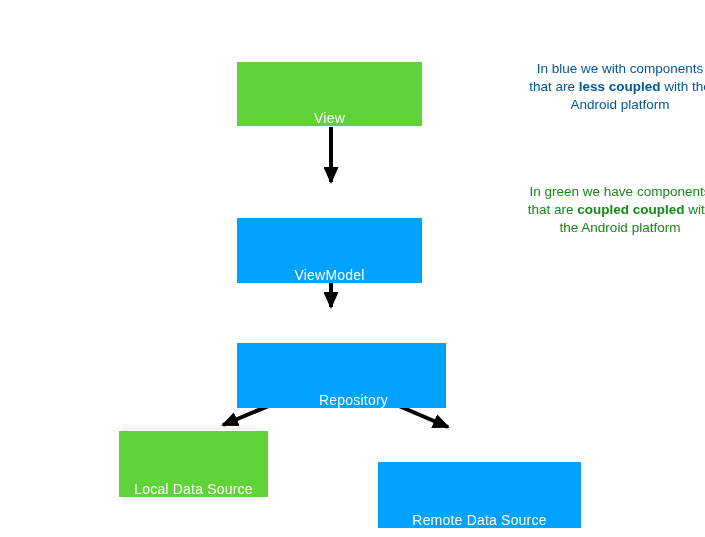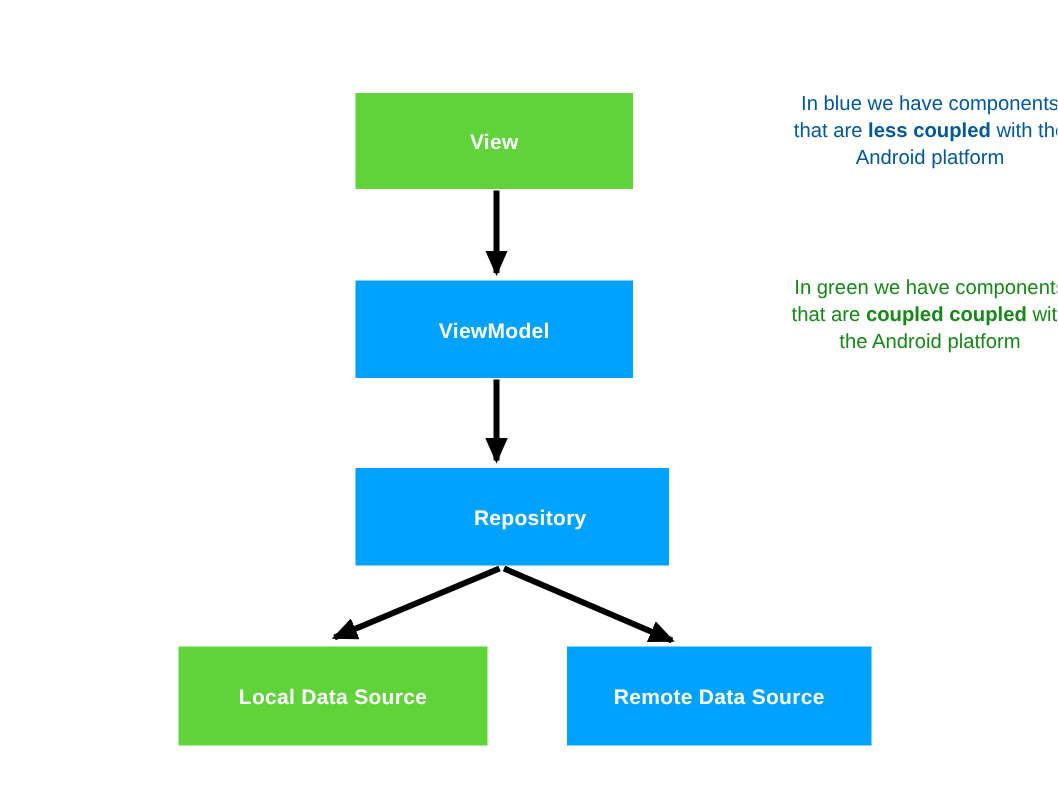--- a/index.html
+++ b/index.html
@@ -19,35 +19,35 @@
     position: absolute;
     left: 0;
     top: 0;
     width: 705px;
     height: 537px;
     pointer-events: none;
   }
   .box {
     position: absolute;
     display: flex;
-    align-items: center;
+    align-items: flex-end;
     justify-content: center;
     color: var(--box-text, #ffffff);
-    font-weight: bold;
+    font-weight: normal;
     font-size: 14px;
     letter-spacing: 0.2px;
     text-align: center;
   }
   .box.green { background: var(--green-box, #61D33A); }
-  .box.blue  { background: var(--blue-box, #00A2FF); }
+  .box.blue  { background: var(--blue-box, #00A2FF); margin-top: 31px; }
 
   #box-view       { left: 237px; top: 62px;  width: 185px; height: 64px; }
   #box-viewmodel  { left: 237px; top: 187px; width: 185px; height: 65px; }
   #box-repository { left: 237px; top: 312px; width: 185px; height: 65px; padding-left: 24px; }
-  #box-local      { left: 119px; top: 431px; width: 206px; height: 66px; }
+  #box-local      { left: 119px; top: 431px; width: 149px; height: 66px; }
   #box-remote     { left: 378px; top: 431px; width: 203px; height: 66px; }
 
   .note {
     position: absolute;
     width: 186px;
     text-align: center;
     font-size: 13.5px;
     line-height: 18px;
   }
   .note b { font-weight: bold; }
@@ -85,20 +85,20 @@
 
   <div class="box green" id="box-local">
     <span>Local Data Source</span>
   </div>
 
   <div class="box blue" id="box-remote">
     <span>Remote Data Source</span>
   </div>
 
   <div class="note" id="note-blue">
-    <span>In blue we have components that are </span><b>less coupled</b><span> with the Android platform</span>
+    <span>In blue we with components that are </span><b>less coupled</b><span> with the Android platform</span>
   </div>
 
   <div class="note" id="note-green">
     <span>In green we have components that are </span><b>coupled coupled</b><span> with the Android platform</span>
   </div>
 
 </div>
 
 </body></html>

